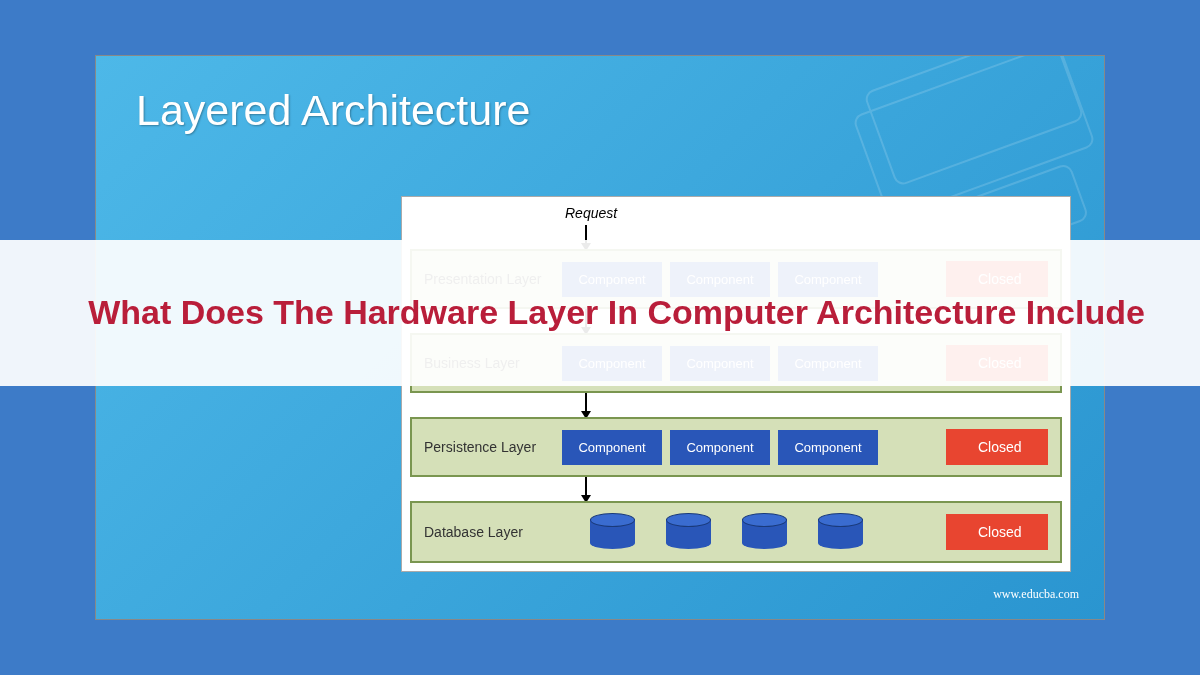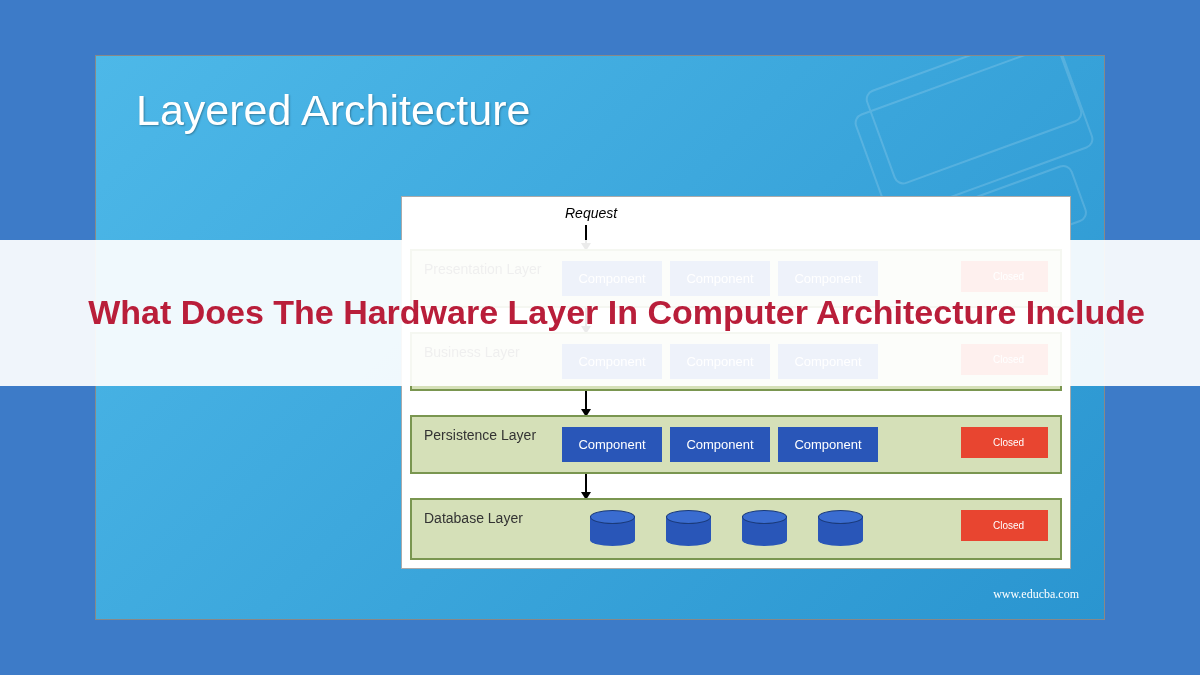--- a/index.html
+++ b/index.html
@@ -58,21 +58,21 @@
       bottom: -4px;
       left: -4px;
       border-left: 5px solid transparent;
       border-right: 5px solid transparent;
       border-top: 8px solid #000;
     }
     .layer {
       border: 2px solid #7a9650;
       background: #d5e0b8;
       display: flex;
-      align-items: flex-start;
+      align-items: center;
       padding: 10px 12px;
       gap: 8px;
       position: relative;
     }
     .layer-label {
       font-size: 14px;
       color: #333;
       width: 130px;
       flex-shrink: 0;
     }
@@ -81,25 +81,25 @@
       color: white;
       font-size: 13px;
       padding: 10px 4px;
       text-align: center;
       flex: 0 0 auto;
       width: 100px;
     }
     .closed-box {
       background: #e84530;
       color: white;
-      font-size: 10px;
+      font-size: 14px;
       padding: 10px 32px;
       text-align: center;
       margin-left: auto;
-      width: 87px;
+      width: 102px;
     }
     .cylinder {
       width: 45px;
       height: 38px;
       position: relative;
       margin: 0 8px;
     }
     .cylinder-body {
       width: 45px;
       height: 30px;

